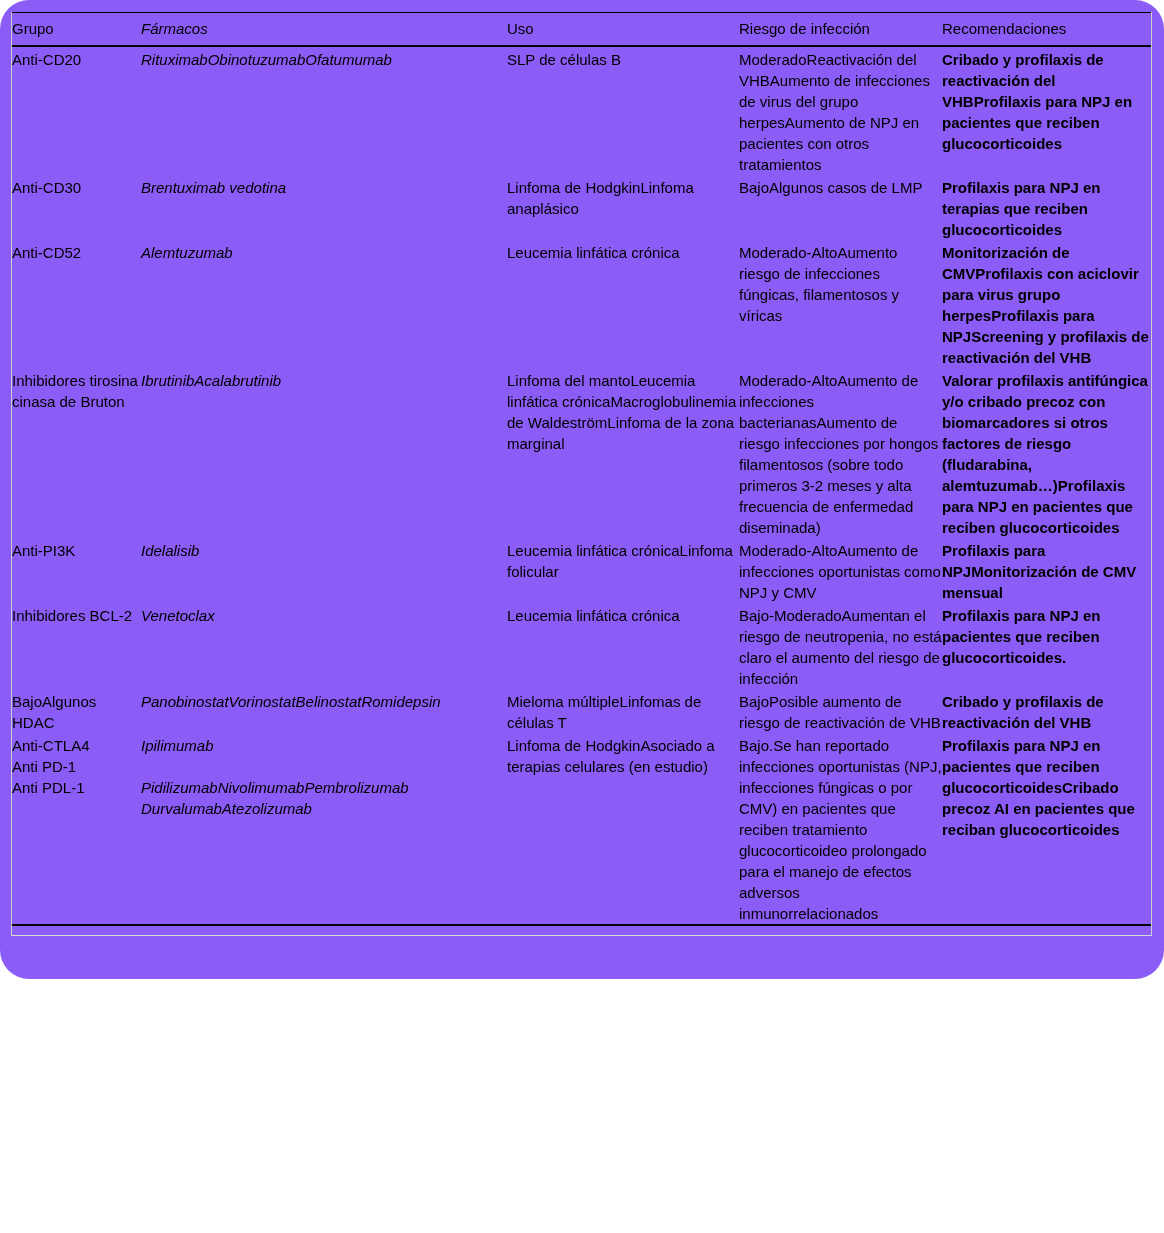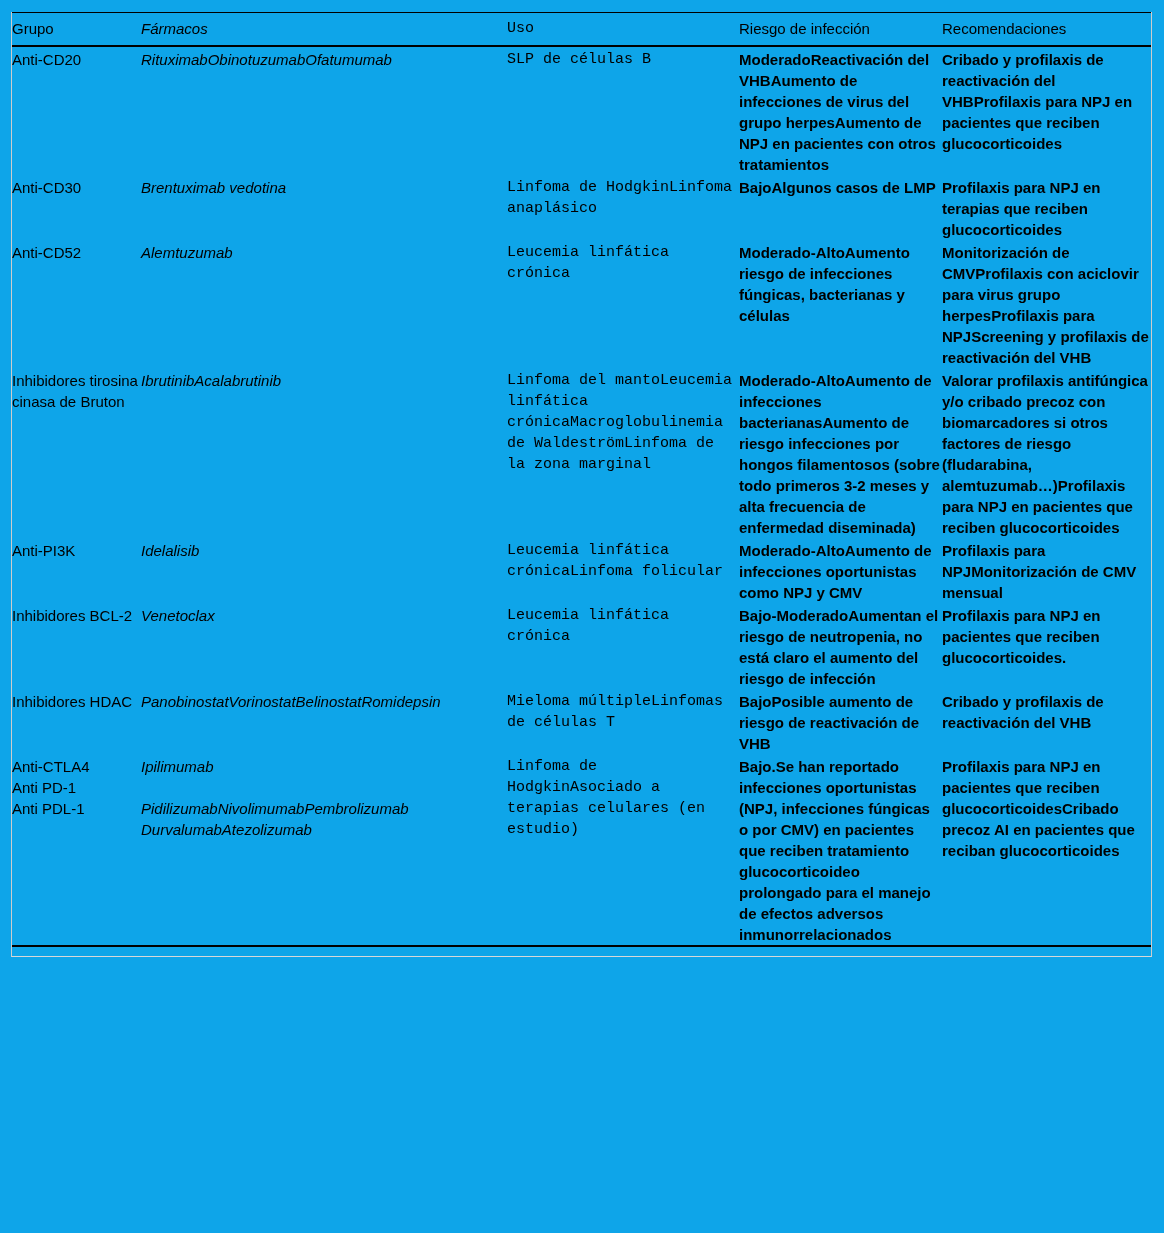--- a/index.html
+++ b/index.html
@@ -4,23 +4,24 @@
 <style>
   html, body {
     margin: 0;
     padding: 0;
     background: #ffffff;
     font-family: "Liberation Sans", "DejaVu Sans", sans-serif;
     color: #000000;
   }
   .page {
     width: 1164px;
-    height: 1233px;
-    background: #0ea5e9;
+    height: 979px;
+    background: #8b5cf6;
     overflow: hidden;
+    border-radius: 29px;
   }
   .table-wrap {
     margin: 12px 0 0 11px;
     width: 1141px;
     box-sizing: border-box;
     border-left: 1px solid #cccccc;
     border-right: 1px solid #cccccc;
     border-bottom: 1px solid #d8d8d8;
     padding-bottom: 9px;
   }
@@ -45,22 +46,22 @@
   table.data-table td {
     vertical-align: top;
     padding: 2px 0 0 0;
   }
   table.data-table tbody tr:first-child td {
     margin-top: 40px;
   }
   
   th.c-grupo, td.c-grupo        { padding-left: 12px; padding-right: 42px; }
   th.c-farmacos, td.c-farmacos  { padding-right: 20px; font-style: italic; }
-  th.c-uso, td.c-uso            { padding-right: 48px; font-family: Liberation Mono, monospace; }
-  th.c-riesgo, td.c-riesgo      { padding-right: 34px; font-weight: bold; }
+  th.c-uso, td.c-uso            { padding-right: 48px; }
+  th.c-riesgo, td.c-riesgo      { padding-right: 34px; }
   th.c-recomendaciones, td.c-recomendaciones { padding-right: 24px; font-weight: bold; }
   th.c-riesgo, th.c-recomendaciones, th.c-uso, th.c-farmacos { padding-right: 4px; }
   .para { min-height: 21px; }
 </style>
 </head>
 <body>
 
 <div class="page">
   <div class="table-wrap">
     <table class="data-table">
@@ -119,21 +120,21 @@
             <td class="c-grupo">
               <div class="para">Anti-CD52</div>
             </td>
             <td class="c-farmacos">
               <div class="para">Alemtuzumab</div>
             </td>
             <td class="c-uso">
               <div class="para">Leucemia linfática crónica</div>
             </td>
             <td class="c-riesgo">
-              <div class="para">Moderado-AltoAumento riesgo de infecciones fúngicas, bacterianas y células</div>
+              <div class="para">Moderado-AltoAumento riesgo de infecciones fúngicas, filamentosos y víricas</div>
             </td>
             <td class="c-recomendaciones">
               <div class="para">Monitorización de CMVProfilaxis con aciclovir para virus grupo herpesProfilaxis para NPJScreening y profilaxis de reactivación del VHB</div>
             </td>
           </tr>
           <tr>
             <td class="c-grupo">
               <div class="para">Inhibidores tirosina cinasa de Bruton</div>
             </td>
             <td class="c-farmacos">
@@ -178,21 +179,21 @@
             </td>
             <td class="c-riesgo">
               <div class="para">Bajo-ModeradoAumentan el riesgo de neutropenia, no está claro el aumento del riesgo de infección</div>
             </td>
             <td class="c-recomendaciones">
               <div class="para">Profilaxis para NPJ en pacientes que reciben glucocorticoides.</div>
             </td>
           </tr>
           <tr>
             <td class="c-grupo">
-              <div class="para">Inhibidores HDAC</div>
+              <div class="para">BajoAlgunos HDAC</div>
             </td>
             <td class="c-farmacos">
               <div class="para">PanobinostatVorinostatBelinostatRomidepsin</div>
             </td>
             <td class="c-uso">
               <div class="para">Mieloma múltipleLinfomas de células T</div>
             </td>
             <td class="c-riesgo">
               <div class="para">BajoPosible aumento de riesgo de reactivación de VHB</div>
             </td>

